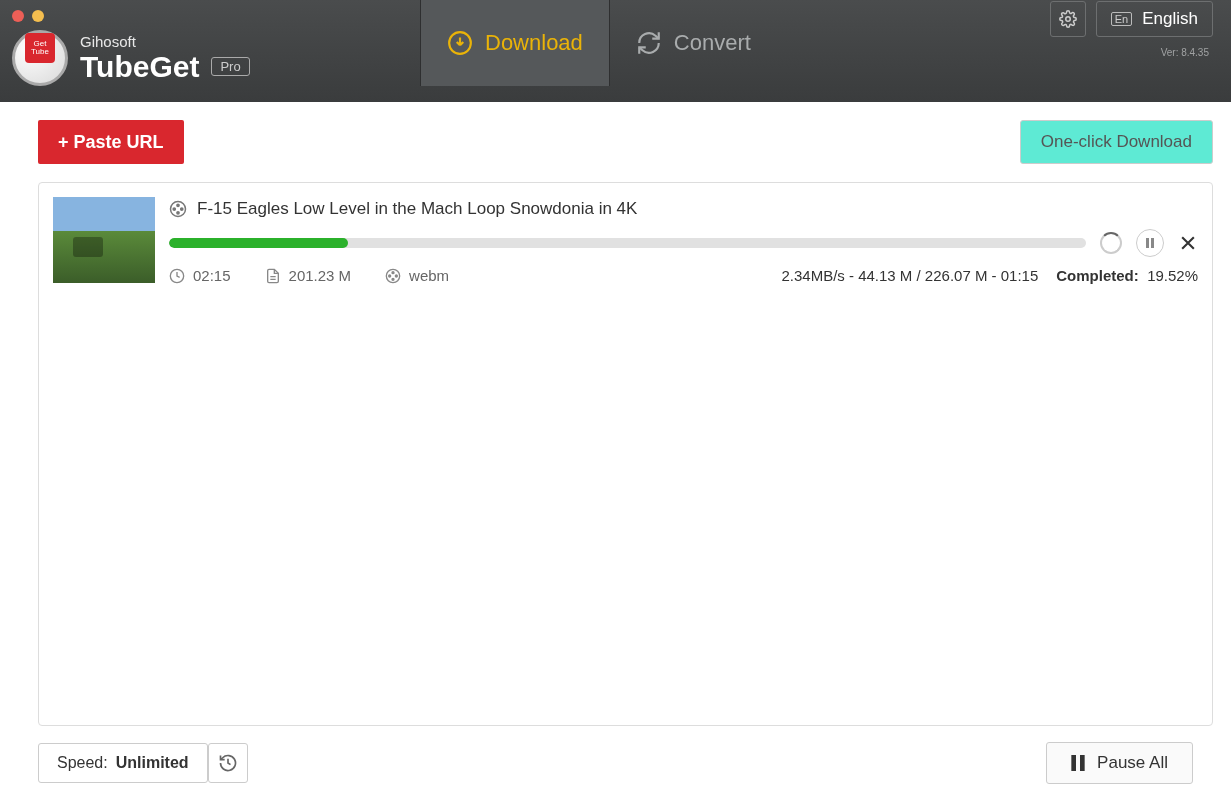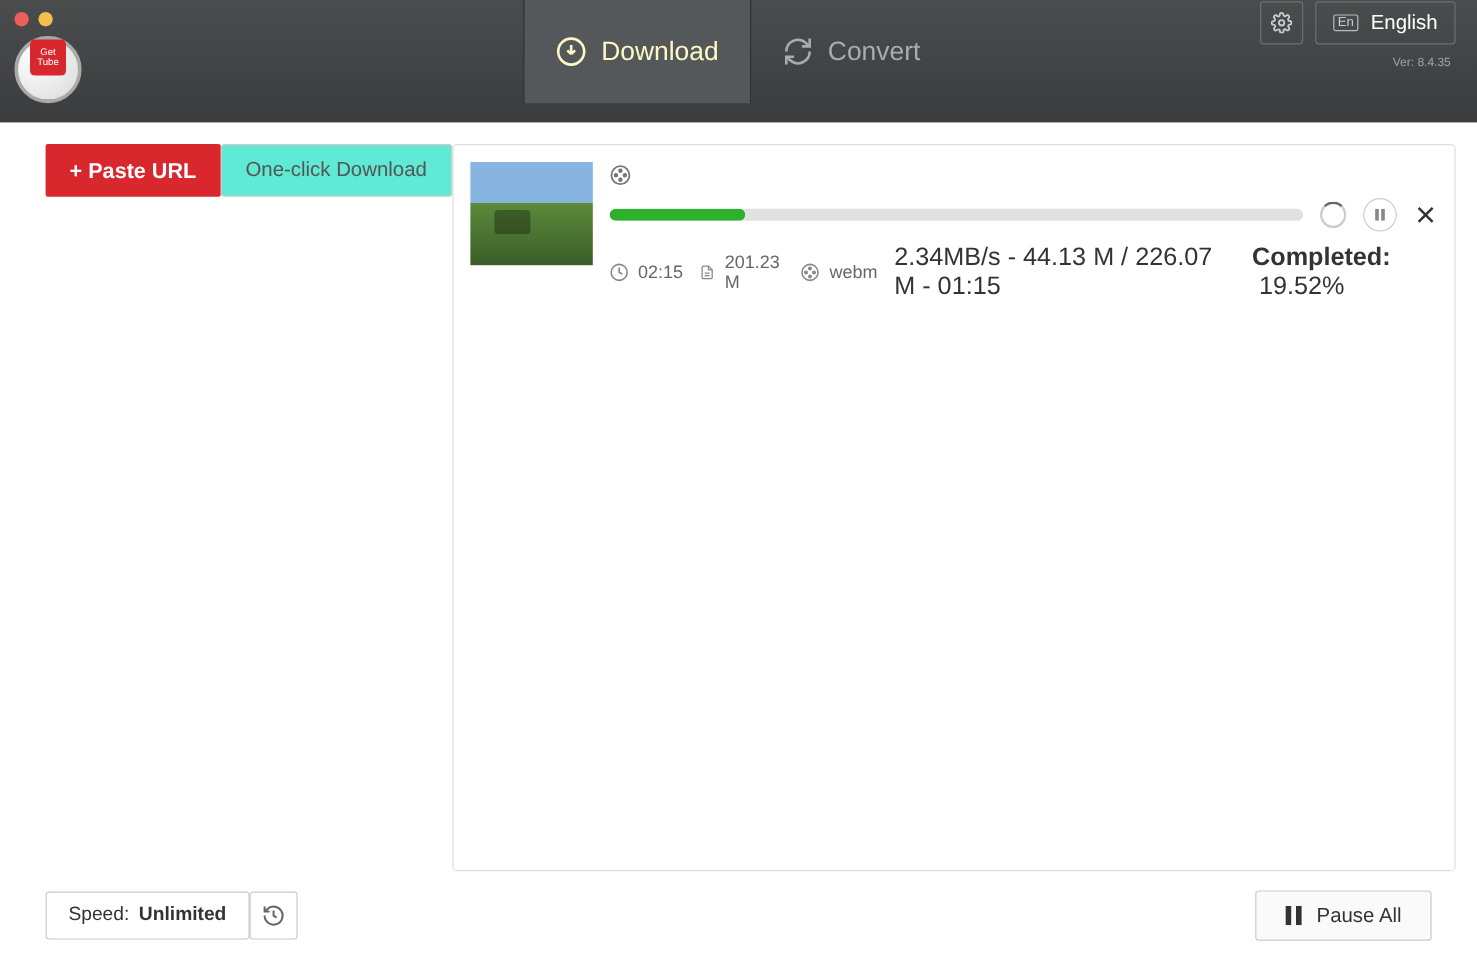--- a/index.html
+++ b/index.html
@@ -37,40 +37,40 @@
   border: 1px solid #aaa; color: #ccc; font-size: 13px; padding: 1px 8px;
   border-radius: 3px;
 }
 
 .tabs { position: absolute; left: 420px; top: 0; height: 100%; display: flex; }
 .tab {
   display: flex; align-items: center; gap: 12px; padding: 0 26px; cursor: pointer;
   color: #a9acad; font-size: 22px; height: 86px; margin-top: 0;
 }
 .tab.active {
-  background: #55585a; color: #fef9c3;
-  border-left: 1px solid #2e2f30; border-right: 1px solid #2e2f30; margin-left: 16px;
+  background: #55585a; color: #eab308;
+  border-left: 1px solid #2e2f30; border-right: 1px solid #2e2f30;
 }
 .tab svg { width: 26px; height: 26px; }
 
 .header-right { position: absolute; right: 18px; top: 1px; display: flex; flex-direction: column; align-items: flex-end; gap: 10px; }
 .header-right-row { display: flex; gap: 10px; align-items: center; }
 .hicon-btn {
   width: 36px; height: 36px; border: 1px solid #6d6f70; border-radius: 3px;
   display: flex; align-items: center; justify-content: center; color: #ccc; cursor: pointer;
 }
 .lang-btn {
   height: 36px; border: 1px solid #6d6f70; border-radius: 3px;
   display: flex; align-items: center; gap: 10px; padding: 0 14px; color: #fff; cursor: pointer;
   font-size: 17px;
 }
 .lang-ico { font-size: 11px; border: 1px solid #bbb; padding: 0 3px; border-radius: 2px; color:#ccc;}
 .version { color: #a0a2a3; font-size: 10px; margin-right: 4px; }
 
-.content { padding: 18px 18px 0 38px; height: calc(800px - 102px - 74px); display: flex; }
+.content { padding: 18px 18px 0 38px; height: calc(800px - 102px - 74px); display: flex; flex-direction: column; }
 .toolbar { display: flex; justify-content: space-between; margin-bottom: 18px; }
 .paste-btn {
   background: #d9272e; color: #fff; border: none; padding: 0 20px; height: 44px;
   font-size: 18px; font-weight: 600; cursor: pointer; border-radius: 2px;
 }
 .oneclick-btn {
   background: #5eead4; color: #555; border: 1px solid #ccc; padding: 0 20px; height: 44px;
   font-size: 17px; cursor: pointer; border-radius: 3px;
 }
 
@@ -91,24 +91,24 @@
 .film-ico { width: 18px; height: 18px; color: #777; flex-shrink:0;}
 .progress-row { display: flex; align-items: center; gap: 14px; }
 .pbar { flex: 1; height: 10px; background: #e1e1e1; border-radius: 5px; overflow: hidden; }
 .pbar-fill { height: 100%; background: #2bb12b; border-radius: 5px; }
 .spinner { width: 22px; height: 22px; border: 2px solid #ccc; border-top-color: #666; border-radius: 50%; flex-shrink:0;}
 .circ-btn {
   width: 28px; height: 28px; border: 1px solid #ccc; border-radius: 50%; background: #fff;
   display: flex; align-items: center; justify-content: center; cursor: pointer; color: #888; flex-shrink:0;
 }
 .x-btn { width: 20px; height: 20px; cursor: pointer; color: #333; flex-shrink:0;}
-.meta-row { display: flex; align-items: center; gap: 14px; color: #666; font-size: 15px; }
+.meta-row { display: flex; align-items: center; gap: 34px; color: #666; font-size: 15px; }
 .meta { display: flex; align-items: center; gap: 8px; }
 .meta svg { width: 16px; height: 16px; color: #888;}
-.meta-right { margin-left: auto; display: flex; gap: 18px; color: #333; font-size: 21px;}
+.meta-right { margin-left: auto; display: flex; gap: 18px; color: #333; font-size: 15px;}
 .meta-right .lbl { font-weight: 600; }
 
 .footer {
   height: 74px; padding: 0 38px; display: flex; align-items: center; 
 }
 .speed-box {
   border: 1px solid #ccc; border-radius: 3px; padding: 10px 18px; font-size: 16px; color: #333;
   cursor: pointer; display: flex; gap: 8px;
 }
 .speed-box .sv { font-weight: 700; }
@@ -125,20 +125,27 @@
 <body>
 
 <div class="header">
   <div class="window-controls">
     <div class="wc red"></div>
     <div class="wc yellow"></div>
   </div>
   <div class="brand">
     <div class="brand-icon">
       <div class="brand-icon-inner">Get<br>Tube</div>
+    </div>
+    <div class="brand-text">
+      <div class="brand-sub">Gihosoft</div>
+      <div class="brand-title-row">
+        <div class="brand-title">TubeGet</div>
+        <div class="pro-tag">Pro</div>
+      </div>
     </div>
   </div>
 
   <div class="tabs">
     <div class="tab active">
       <svg viewBox="0 0 24 24" fill="none" stroke="currentColor" stroke-width="2">
           <circle cx="12" cy="12" r="10"></circle>
           <path d="M12 7v7m0 0l-3-3m3 3l3-3"></path>
         </svg>
       <span>Download</span>
@@ -182,20 +189,21 @@
       <div class="thumb"></div>
       <div class="item-body">
         <div class="title-row">
           <svg class="film-ico" viewBox="0 0 24 24" fill="none" stroke="currentColor" stroke-width="2">
               <circle cx="12" cy="12" r="10"></circle>
               <circle cx="12" cy="7" r="1.5" fill="currentColor"></circle>
               <circle cx="17" cy="12" r="1.5" fill="currentColor"></circle>
               <circle cx="12" cy="17" r="1.5" fill="currentColor"></circle>
               <circle cx="7" cy="12" r="1.5" fill="currentColor"></circle>
             </svg>
+          <span>F-15 Eagles Low Level in the Mach Loop Snowdonia in 4K</span>
         </div>
         <div class="progress-row">
           <div class="pbar">
             <div class="pbar-fill" style="width:19.52%"></div>
           </div>
           <div class="spinner"></div>
           <div class="circ-btn">
             <svg width="10" height="10" viewBox="0 0 10 10">
                 <rect x="1" y="0" width="3" height="10" fill="currentColor"></rect>
                 <rect x="6" y="0" width="3" height="10" fill="currentColor"></rect>

